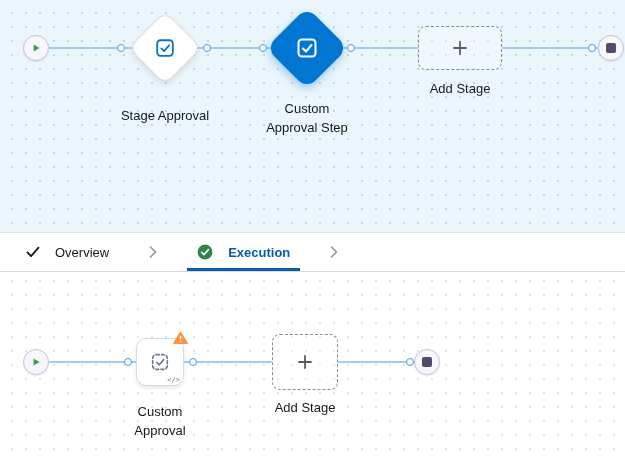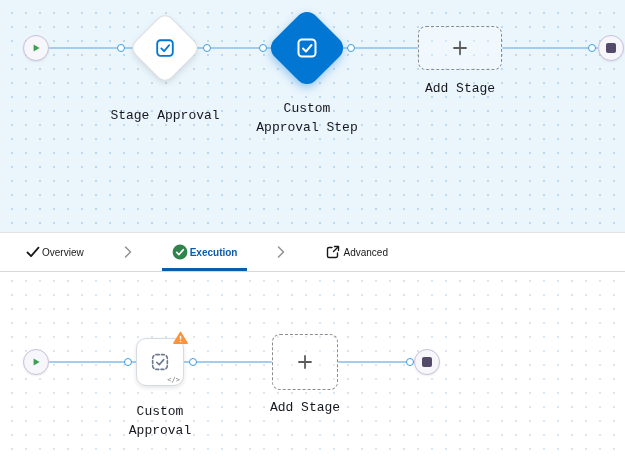--- a/index.html
+++ b/index.html
@@ -48,41 +48,41 @@
   }
   .add-box{
     position:absolute;border:1.5px dashed #8c8c8c;border-radius:8px;
     display:flex;align-items:center;justify-content:center;
     background:rgba(255,255,255,.35);box-sizing:border-box;cursor:pointer;
   }
   .node-label{
     position:absolute;font-size:13px;color:#16181d;
     text-align:center;line-height:19px;
   }
-  .lbl-line{display:block;font-family:Liberation Mono, monospace;}
+  .lbl-line{display:block;}
   .step-node{
     position:absolute;left:136px;top:66px;width:48px;height:48px;
     background:#fff;border:1px solid #d6dbe2;border-radius:10px;
     box-shadow:0 2px 4px rgba(0,0,0,.10);
     display:flex;align-items:center;justify-content:center;box-sizing:border-box;
   }
   .code-glyph{
     position:absolute;right:3px;bottom:1px;font-size:7px;color:#7a7a7a;
     font-family:"DejaVu Sans Mono",monospace;
   }
   .warning-badge{position:absolute;left:173px;top:59px;width:15px;height:14px;}
   
   .tab-bar{
     position:relative;width:625px;height:40px;background:#fff;
     border-top:1px solid #e3e3e3;border-bottom:1px solid #d7d7d7;
     display:flex;align-items:stretch;padding-left:16px;box-sizing:border-box;
   }
   .tab{
-    display:flex;align-items:center;gap:2px;padding:0 10px;
-    font-size:10px;color:#181818;cursor:pointer;
+    display:flex;align-items:center;gap:15px;padding:0 10px;
+    font-size:13px;color:#181818;cursor:pointer;
     border-bottom:3px solid transparent;padding-top:3px;box-sizing:border-box;
   }
   .tab.active{color:#0b5cab;border-bottom-color:#0b5cab;font-weight:700;}
   .sep{display:flex;align-items:center;margin:0 30px;}
 </style>
 </head>
 <body>
 
 <div class="canvas-top">
 
@@ -171,30 +171,20 @@
     </span>
     <span>Execution</span>
   </div>
 
   <span class="sep">
     <svg width="8" height="12" viewBox="0 0 8 12" fill="none">
         <path d="M1.5 1l5 5-5 5" stroke="#939393" stroke-width="1.5" stroke-linecap="round" stroke-linejoin="round"></path>
       </svg>
   </span>
 
-  <div class="tab">
-    <span style="display:flex">
-      <svg width="16" height="16" viewBox="0 0 16 16" fill="none" stroke="#181818" stroke-width="1.4" stroke-linecap="round" stroke-linejoin="round">
-        <path d="M7 3.5H4A1.5 1.5 0 0 0 2.5 5v7A1.5 1.5 0 0 0 4 13.5h7A1.5 1.5 0 0 0 12.5 12V9"></path>
-        <path d="M9.5 2.5h4v4"></path>
-        <path d="M13.3 2.7L8.5 7.5"></path>
-      </svg>
-    </span>
-    <span>Advanced</span>
-  </div>
 </div>
 
 <div class="canvas-bottom">
 
   <div class="flow-line" style="left:49px;top:89px;width:223px"></div>
   <div class="flow-line" style="left:338px;top:89px;width:76px"></div>
 
   <div class="start-node" style="left:23px;top:77px">
     <span style="display:flex">
       <svg width="10" height="10" viewBox="0 0 10 10">

